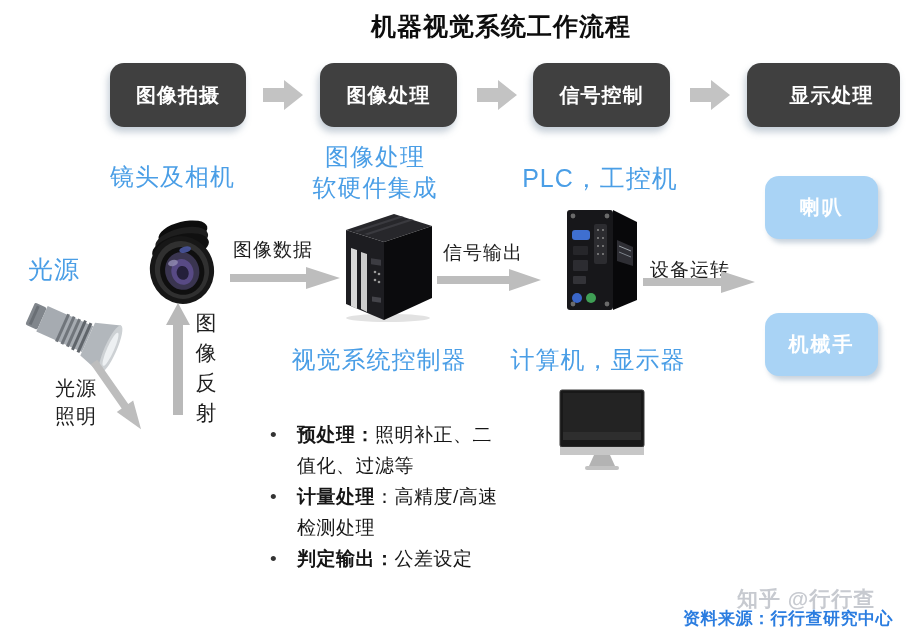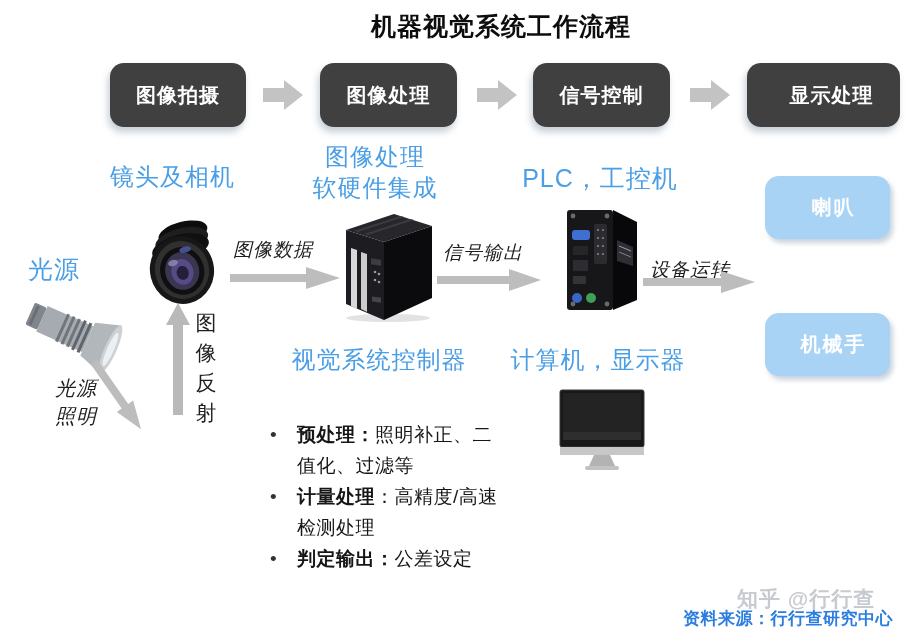--- a/index.html
+++ b/index.html
@@ -25,42 +25,42 @@
   
   .blabel{color:#4a9ee6;font-size:24px;text-align:center;letter-spacing:1px;}
   #lbl-lens{left:80px;top:161px;width:185px;}
   #lbl-proc{left:275px;top:141px;width:200px;line-height:31px;}
   #lbl-plc{left:505px;top:162px;width:190px;font-size:25px;}
   #lbl-light{left:28px;top:253px;width:80px;text-align:left;font-size:25px;}
   #lbl-ctrl{left:279px;top:344px;width:200px;}
   #lbl-comp{left:498px;top:344px;width:200px;}
 
   
-  .acap{color:#1e1e1e;font-size:19px;letter-spacing:1px;font-style:italic;}
+  .acap{color:#1e1e1e;font-size:19px;letter-spacing:1px;}
   #cap-imgdata{left:233px;top:237px;}
   #cap-signal{left:443px;top:240px;}
   #cap-device{left:650px;top:257px;}
   #cap-light{left:55px;top:374px;line-height:28px;font-size:20px;}
   .vchars{left:193px;top:308px;width:26px;text-align:center;font-size:21px;color:#1e1e1e;}
   .vchars span{display:block;height:30px;line-height:30px;}
 
   
   .harrow{height:22px;}
   #ha1{left:230px;top:267px;width:110px;}
   #ha2{left:437px;top:269px;width:104px;}
   #ha3{left:643px;top:271px;width:112px;}
   #uparrow{left:166px;top:303px;width:24px;height:112px;}
   #diag{left:94px;top:352px;width:82px;height:20px;transform:rotate(55deg);transform-origin:0 50%;}
 
   
   .lite-box{background:#a9d3f5;color:#ffffff;font-weight:bold;border-radius:14px;
             display:flex;align-items:center;justify-content:center;letter-spacing:2px;
             box-shadow:3px 4px 5px rgba(120,145,170,.40);}
   #objbox{left:98px;top:428px;width:130px;height:78px;font-size:25px;border-radius:18px;}
-  .outbox{left:765px;width:113px;height:63px;font-size:20px;padding-left:12px;}
+  .outbox{left:765px;width:113px;height:63px;font-size:20px;}
   #ob1{top:176px;} #ob2{top:245px;} #ob3{top:313px;}
 
   
   .bullets{left:268px;top:419px;width:260px;list-style:none;margin:0;padding:0;}
   .bullets li{position:relative;padding-left:29px;width:208px;font-size:19px;line-height:31px;color:#161616;letter-spacing:0.5px;}
   .bullets li .dot{position:absolute;left:2px;top:0;color:#333;}
   .bullets li .b{font-weight:bold;}
 
   
   .watermark{left:720px;top:585px;font-size:21px;color:#c7cad0;letter-spacing:1px;font-weight:bold;margin-left:17px;}

